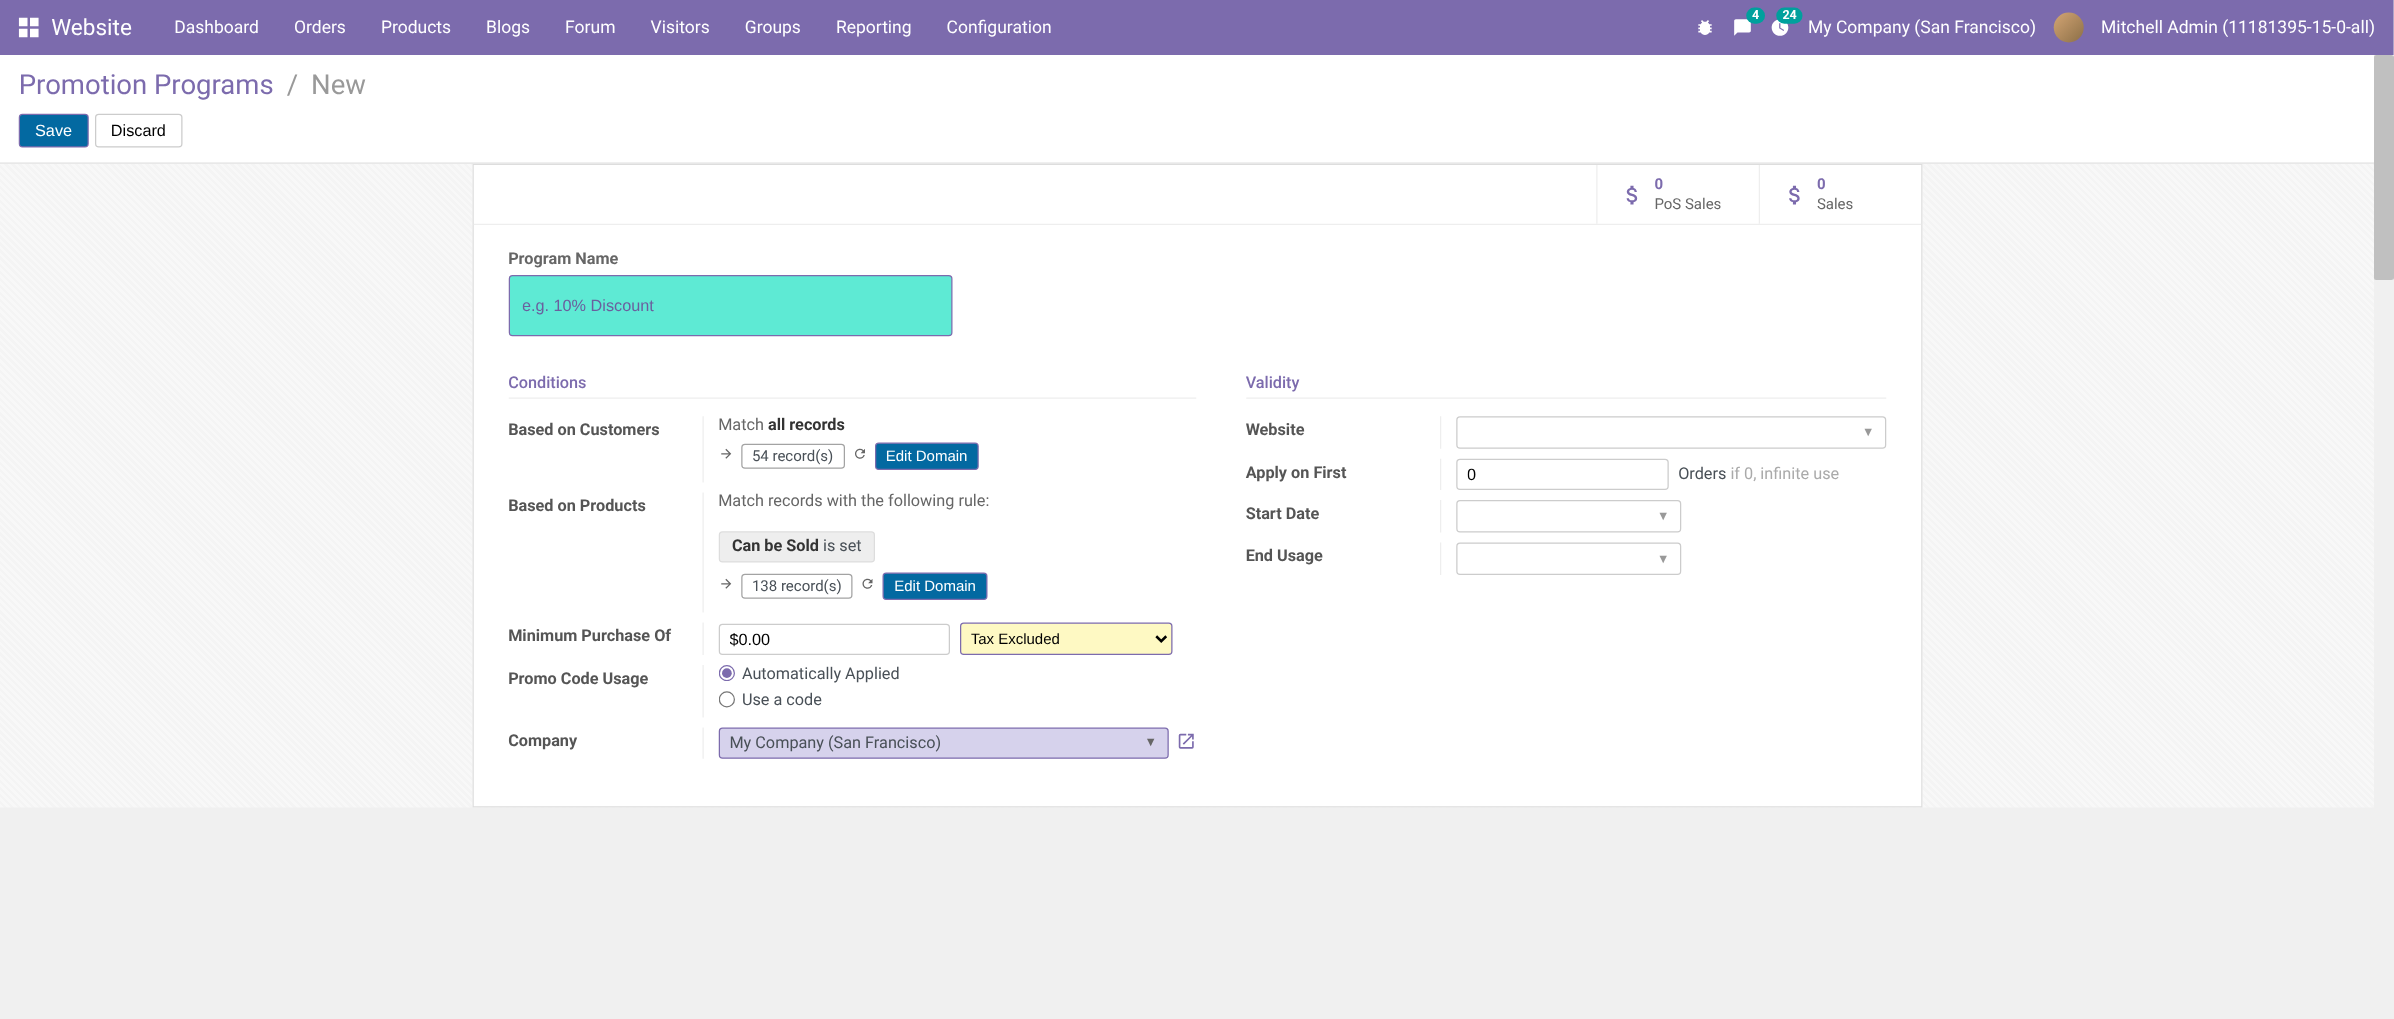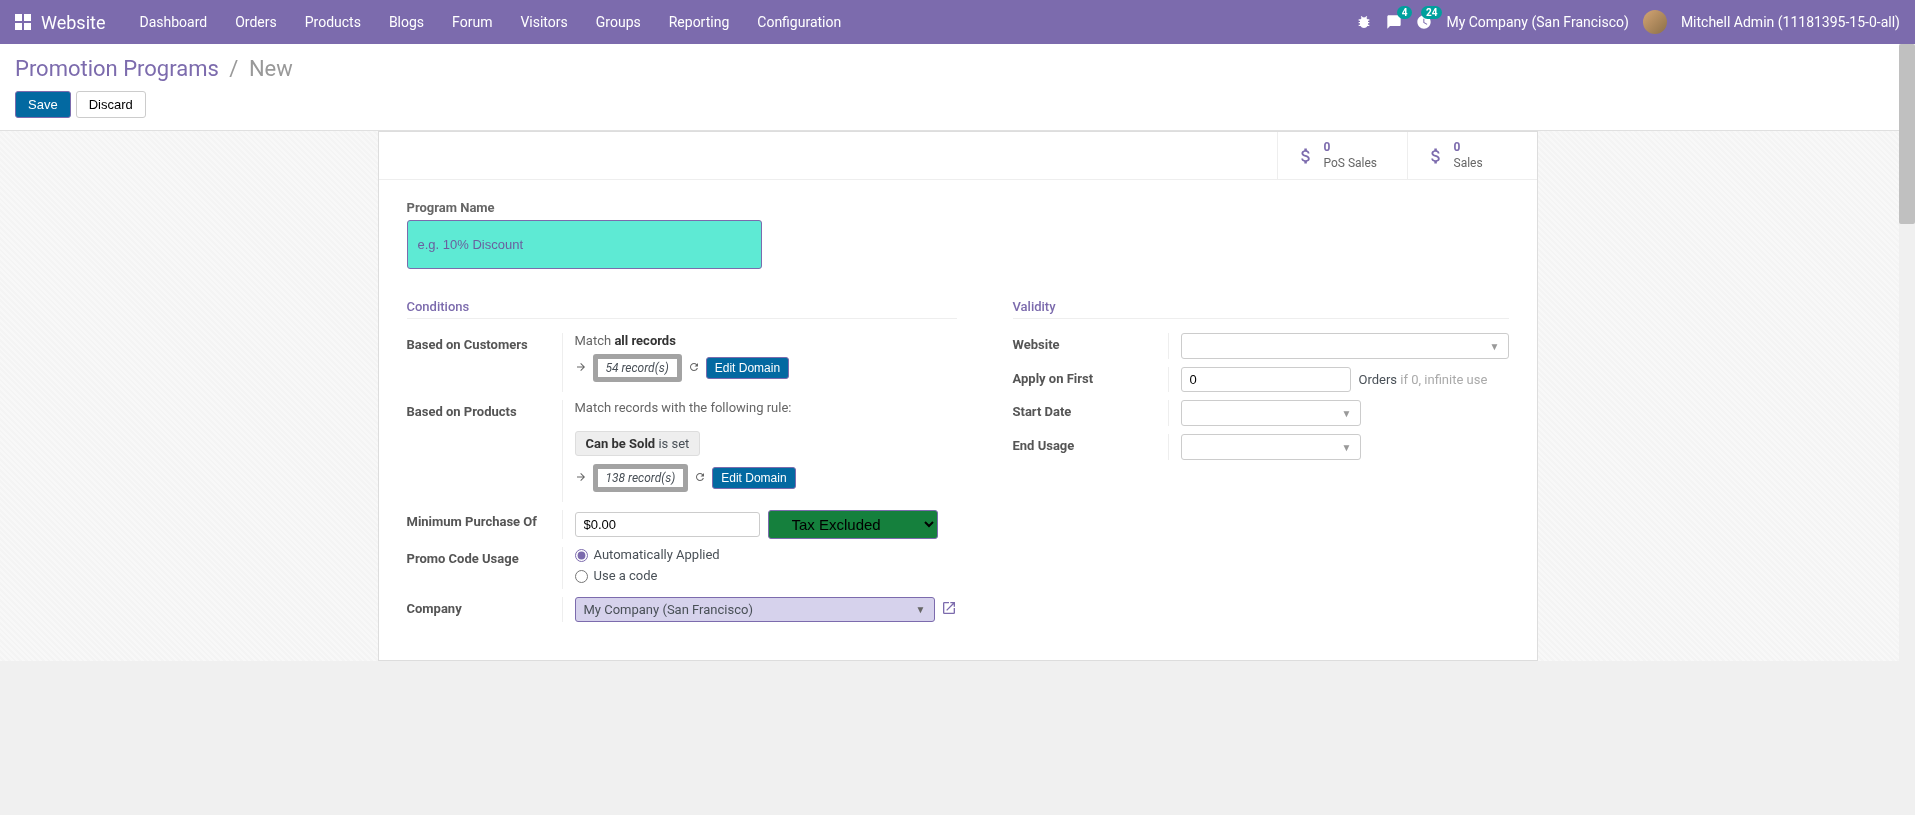--- a/index.html
+++ b/index.html
@@ -42,41 +42,41 @@
   .stat-info { display: flex; flex-direction: column; font-size: 12px; line-height: 1.3; }
   .stat-info .num { color: #7c6bad; font-weight: bold; }
   .stat-info .lbl { color: #666; }
   
   
   .form-body { padding: 20px 28px 30px; }
   .field-label { font-size: 13px; font-weight: bold; color: #666; margin-bottom: 5px; display: block; }
   .program-name-input { width: 355px; padding: 16px 10px; font-size: 13px; border: 1px solid #7c6bad; background: #5eead4; border-radius: 3px; }
   .program-name-input::placeholder { color: #6b5f9e; }
   
-  .columns { display: flex; gap: 56px; margin-top: 30px; }
+  .columns { display: flex; gap: 40px; margin-top: 30px; }
   .col { flex: 1; }
   .section-title { color: #7c6bad; font-size: 13px; font-weight: 500; border-bottom: 1px solid #eee; padding-bottom: 4px; margin-bottom: 14px; }
   
   .form-row { display: flex; margin-bottom: 8px; }
   .row-label { width: 155px; font-weight: bold; font-size: 13px; color: #555; padding-top: 4px; flex-shrink: 0; }
   .row-value { flex: 1; border-left: 1px solid #eee; padding-left: 12px; font-size: 13px; }
   
   .domain-desc { color: #666; margin-bottom: 6px; }
   .domain-desc b { color: #333; }
   .domain-actions { display: flex; align-items: center; gap: 6px; margin-bottom: 10px; }
   .arrow-icon svg { width: 12px; height: 12px; fill: #666; }
-  .record-count { border: 5px solid #a3a3a3; padding: 2px 8px; font-size: 12px; background: white; border-radius: 3px; font-style: italic; }
+  .record-count { border: 1px solid #a3a3a3; padding: 2px 8px; font-size: 12px; background: white; border-radius: 3px; }
   .refresh-icon svg { width: 12px; height: 12px; fill: #666; }
   .rule-tag { background: #eee; border: 1px solid #ddd; padding: 4px 10px; font-size: 13px; border-radius: 3px; display: inline-block; margin-bottom: 8px; margin-top: 10px; }
   .rule-tag b { color: #333; }
   
   .text-input { border: 1px solid #ccc; padding: 4px 8px; font-size: 13px; border-radius: 3px; background: white; }
-  .select-input { border: 1px solid #7c6bad; padding: 4px 19px; font-size: 15px; border-radius: 3px; background: #15803d; }
-  
-  .radio-row { display: flex; align-items: flex-end; gap: 6px; margin-bottom: 6px; }
+  .select-input { border: 1px solid #7c6bad; padding: 4px 4px; font-size: 12px; border-radius: 3px; background: #fef9c3; }
+  
+  .radio-row { display: flex; align-items: flex-start; gap: 6px; margin-bottom: 6px; }
   .radio-row input[type=radio] { accent-color: #7c6bad; }
   
   .m2o-wrap { display: flex; align-items: center; gap: 6px; }
   .m2o-input { flex: 0 0 360px; border: 1px solid #7c6bad; background: #d6d2ec; padding: 4px 8px; font-size: 13px; border-radius: 3px; display: flex; justify-content: space-between; align-items: center; }
   .m2o-input .caret { font-size: 10px; color: #666; }
   .ext-link svg { width: 16px; height: 16px; fill: #7c6bad; }
   
   .m2o-empty { border: 1px solid #ccc; background: white; padding: 4px 8px; font-size: 13px; border-radius: 3px; display: flex; justify-content: space-between; align-items: center; width: 100%; max-width: 370px; height: 26px; }
   .m2o-empty .caret { font-size: 10px; color: #999; }
   

